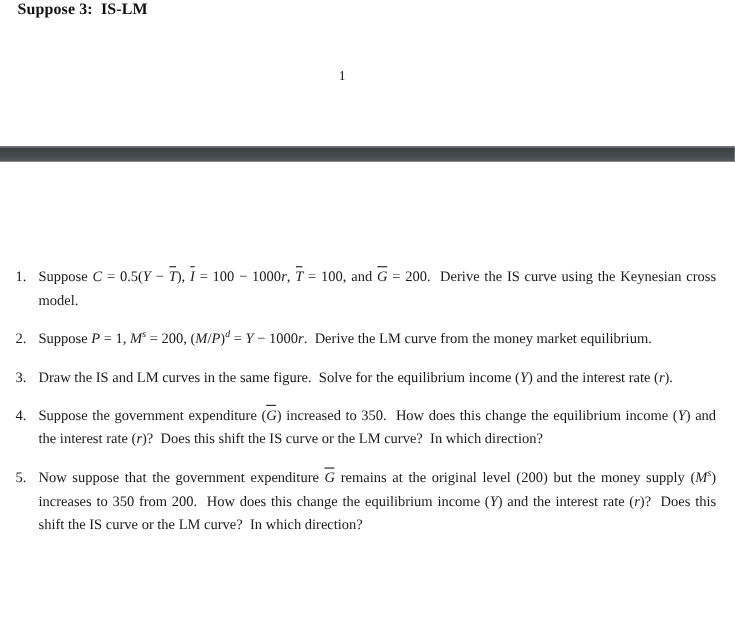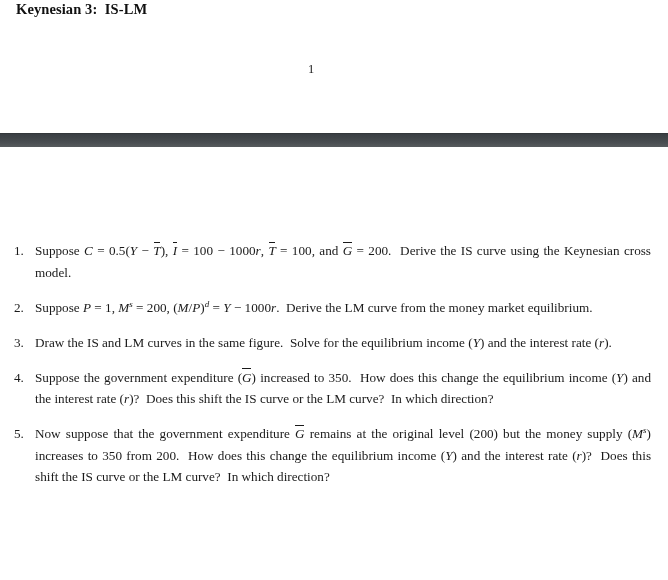--- a/index.html
+++ b/index.html
@@ -129,21 +129,21 @@
     line-height: 0;
   }
   .op { font-style: normal; }
 </style>
 </head>
 <body>
 
 <div class="doc-viewer">
 
   <div class="page-one">
-    <div class="page-title">Keynesian 3:  IS-LM</div>
+    <div class="page-title">Suppose 3:  IS-LM</div>
     <div class="page-number">1</div>
   </div>
 
   <div class="page-separator"></div>
 
   <div class="page-two">
     <div class="list-offset"></div>
 
     <ol class="question-list" style="position:relative;top:0;">
 

